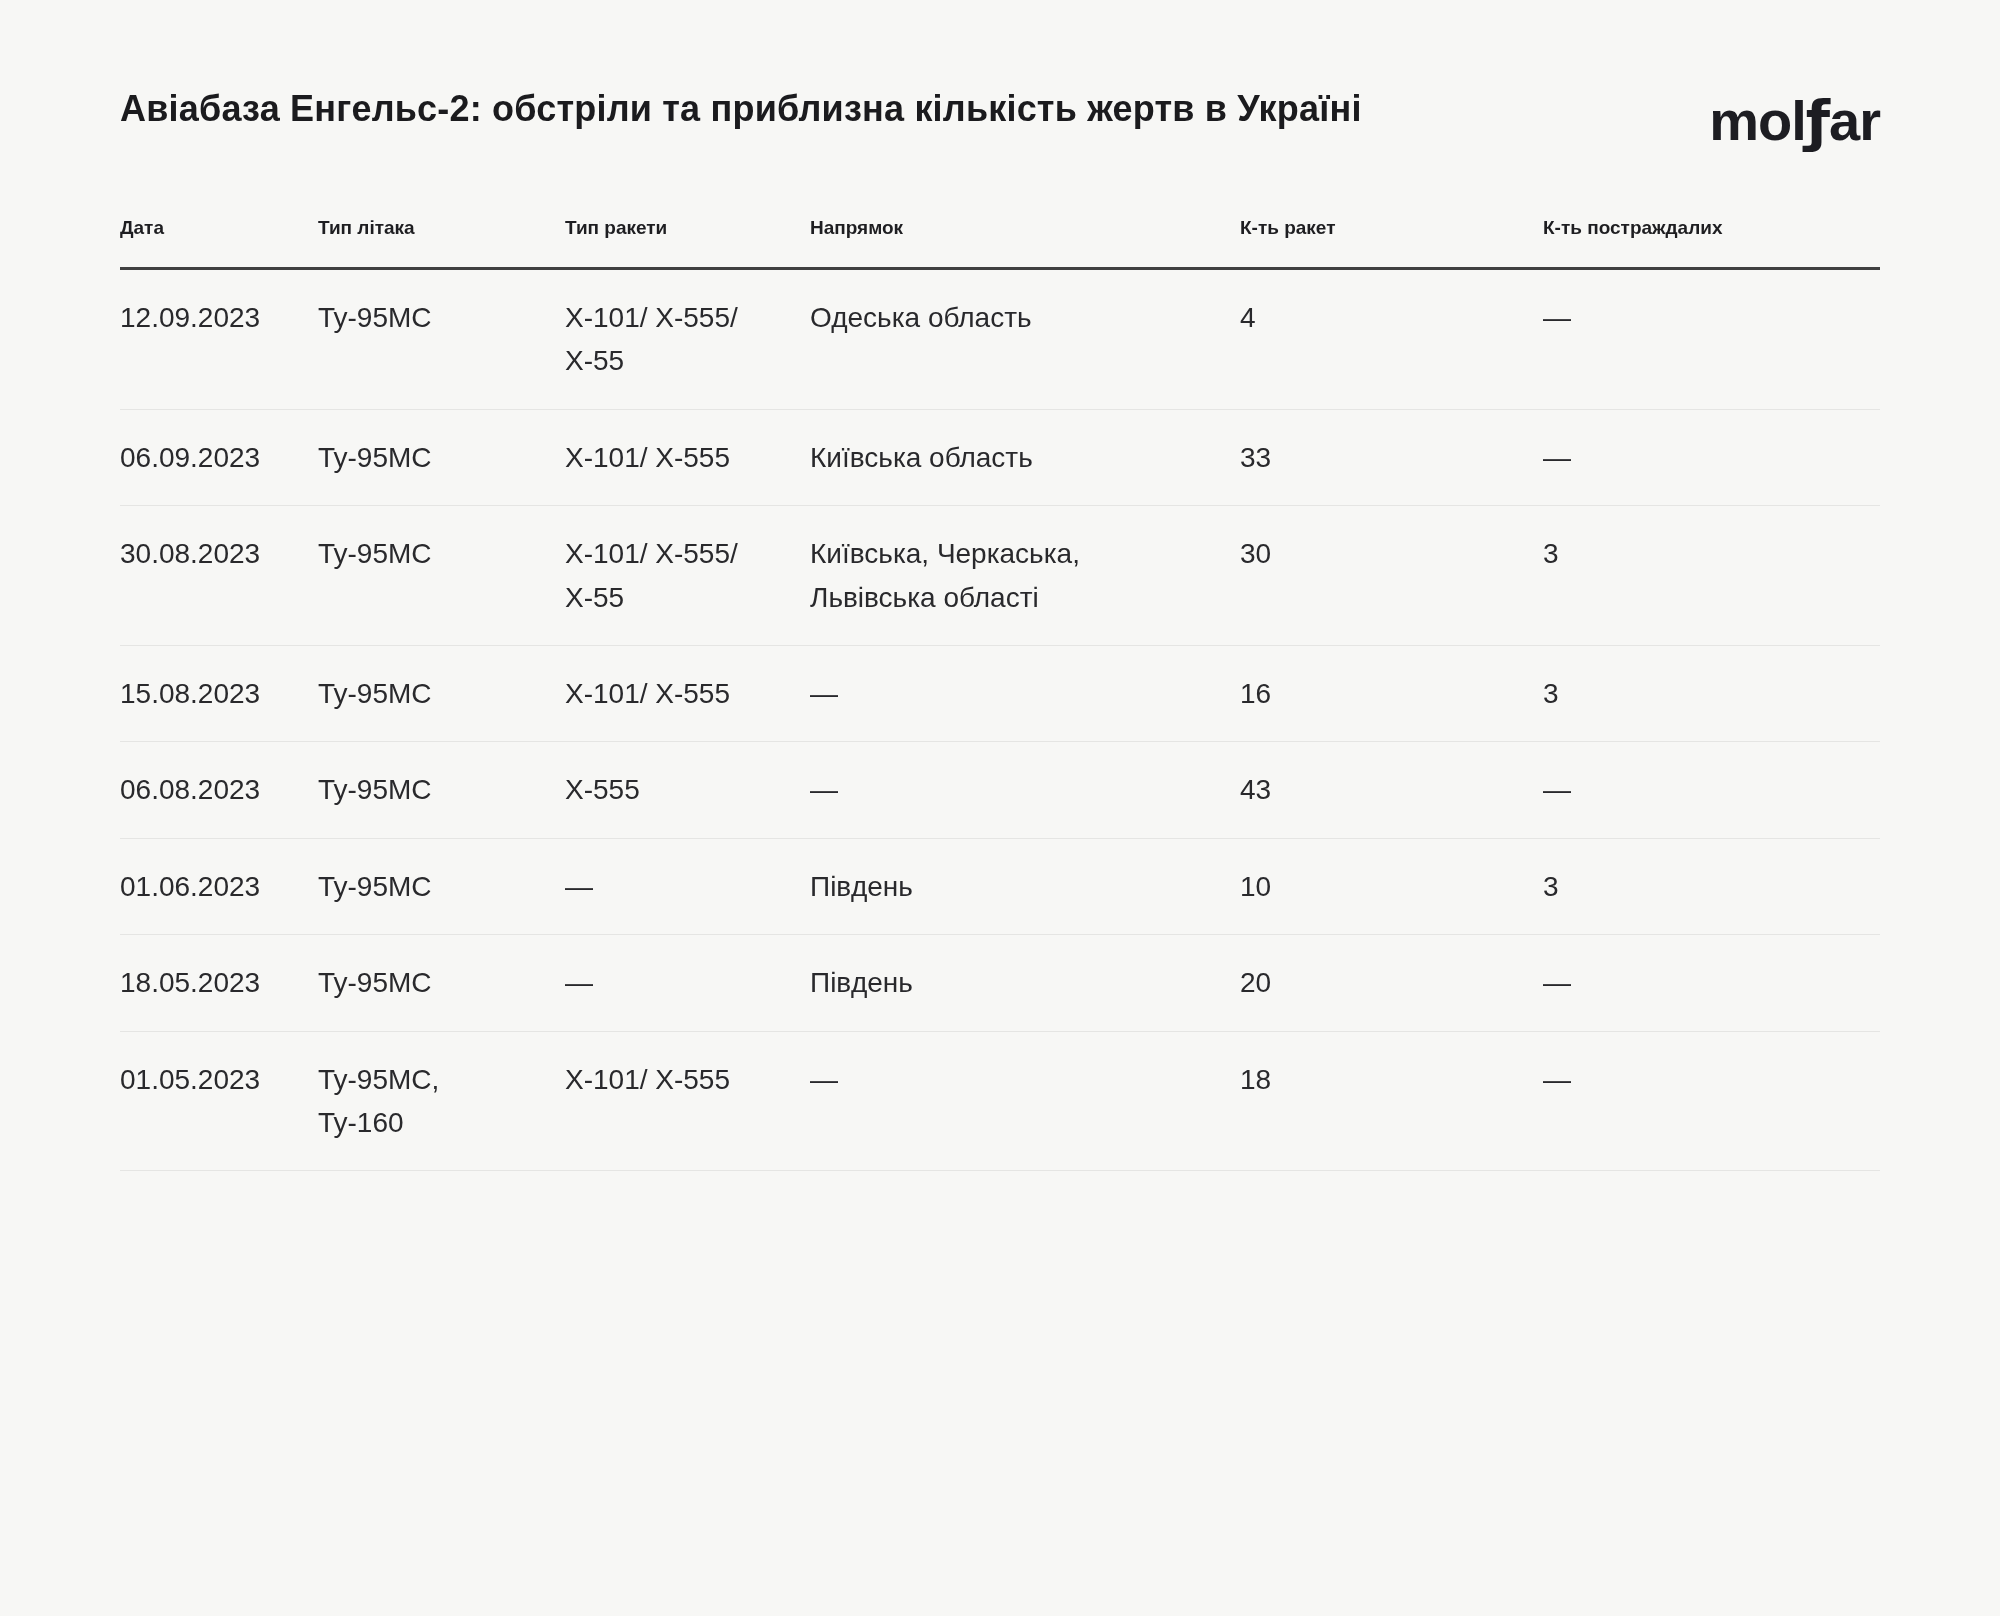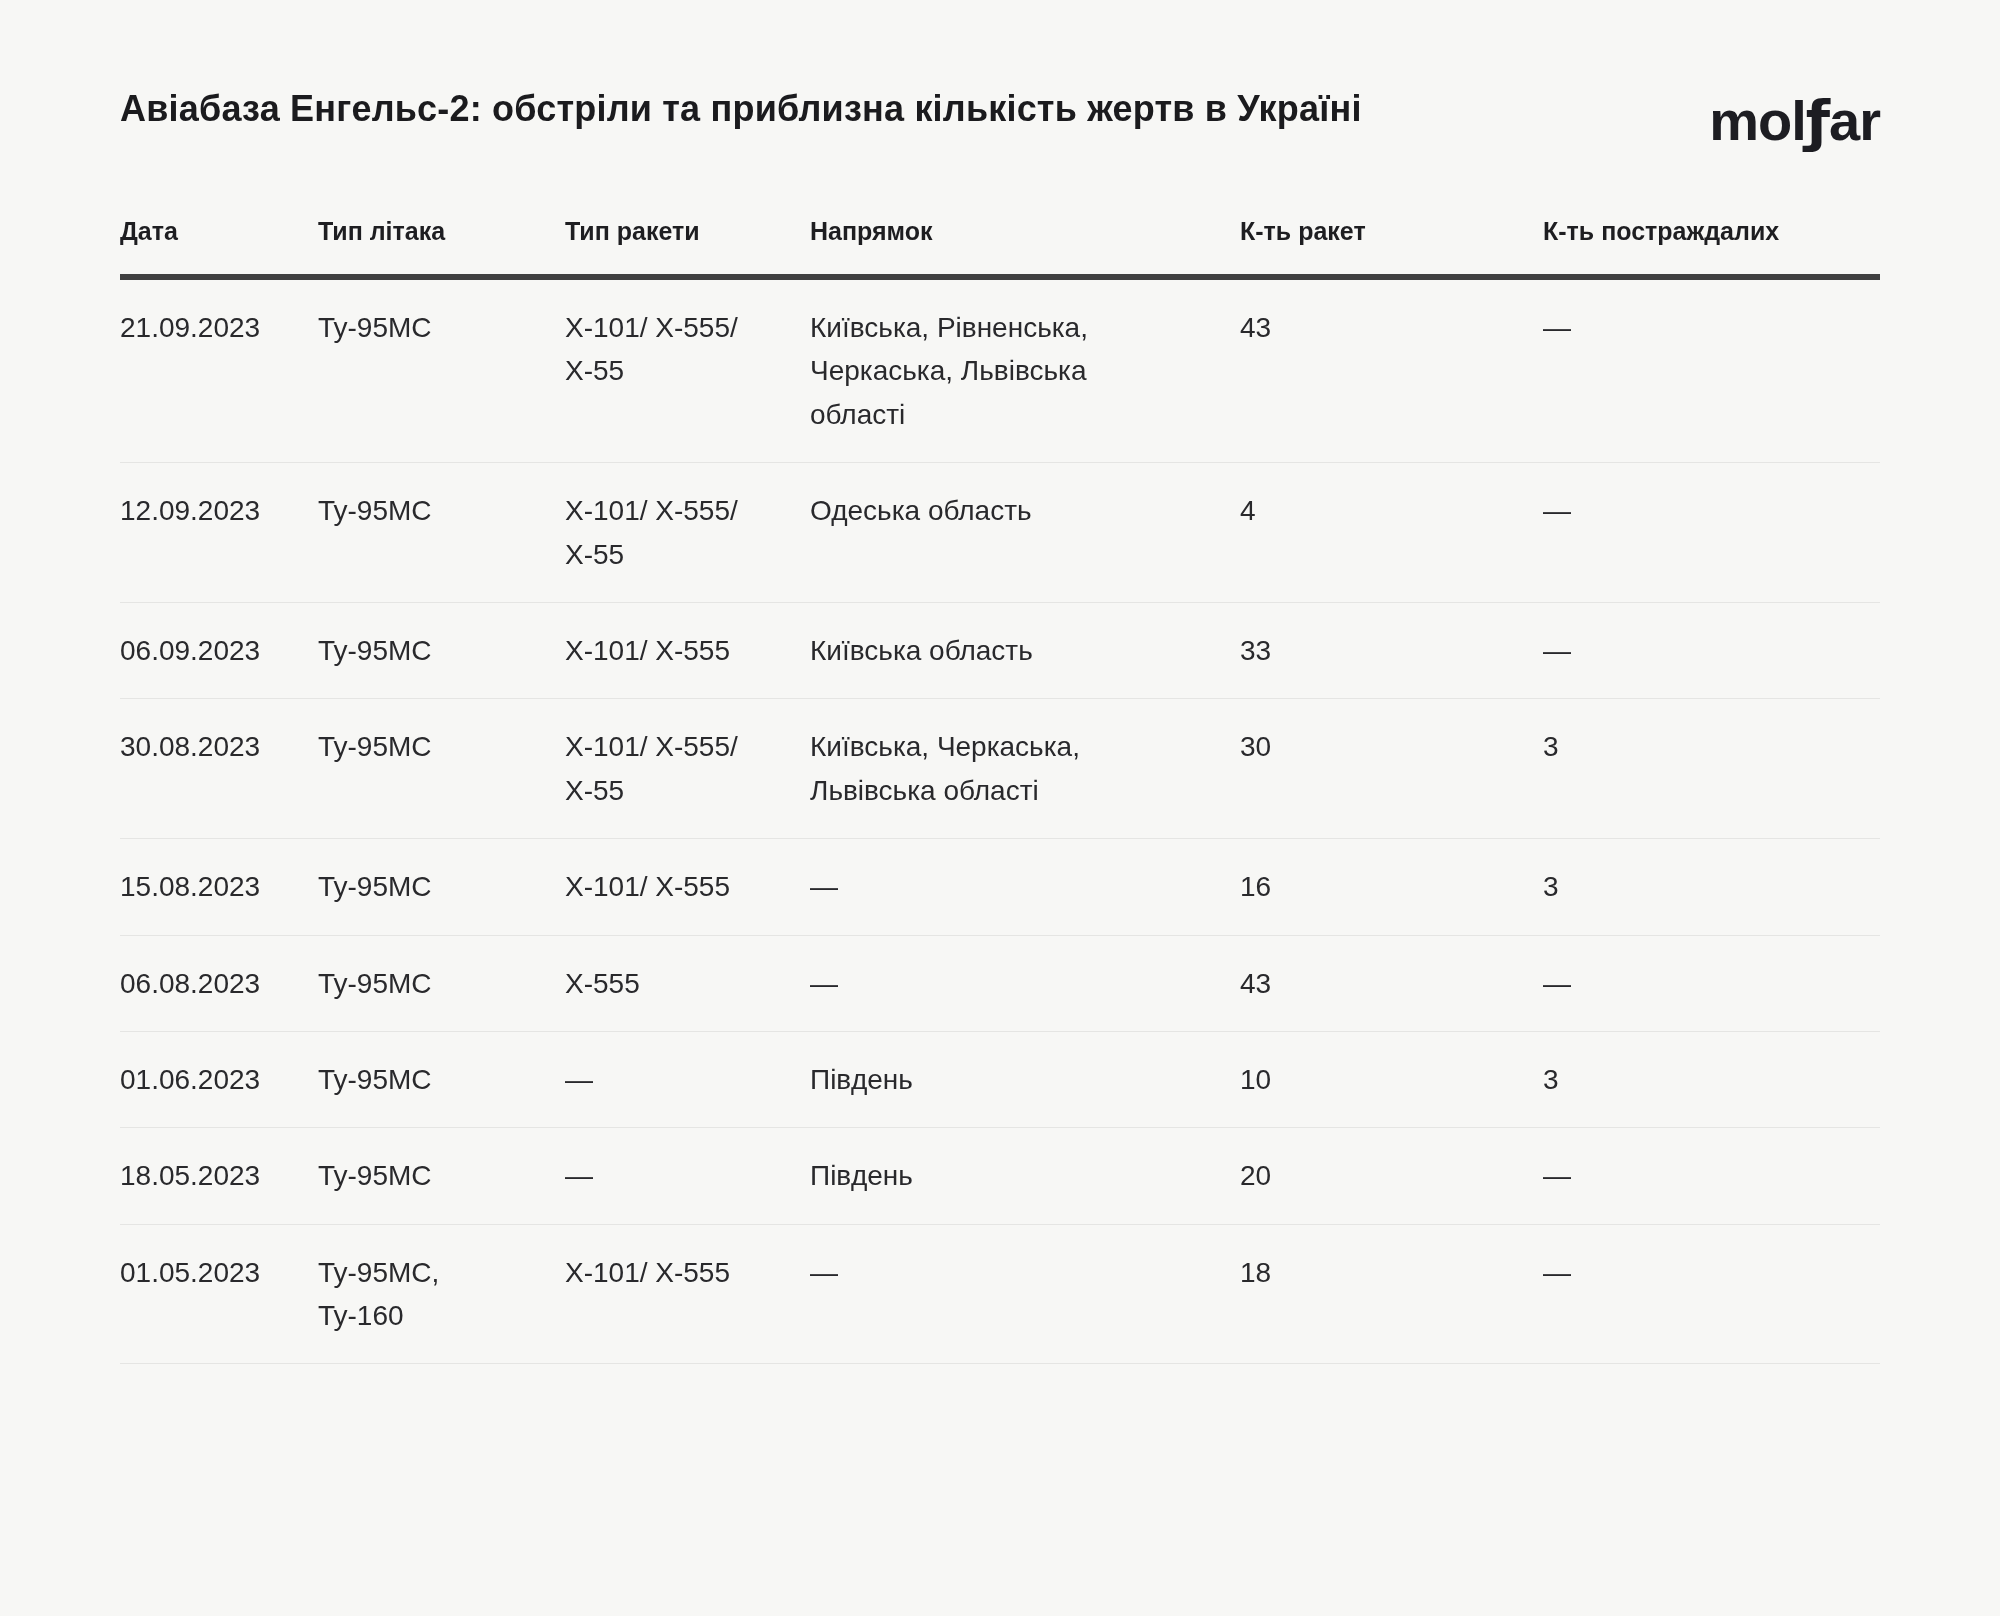--- a/index.html
+++ b/index.html
@@ -52,25 +52,25 @@
   }
   col.w-date       { width: 198px; }
   col.w-aircraft   { width: 247px; }
   col.w-missile    { width: 245px; }
   col.w-direction  { width: 430px; }
   col.w-missiles   { width: 303px; }
   col.w-casualties { width: 337px; }
   th {
     text-align: left;
     vertical-align: bottom;
-    font-size: 25px;
+    font-size: 19px;
     font-weight: 700;
     color: #1e1e21;
     padding: 0 30px 28px 0;
-    border-bottom: 6px solid #404040;
+    border-bottom: 3px solid #404040;
     white-space: nowrap;
   }
   td {
     vertical-align: top;
     text-align: left;
     font-size: 28px;
     line-height: 1.55;
     color: #29292c;
     padding: 26px 30px 26px 0;
     border-bottom: 1px solid #e5e5e3;
@@ -103,28 +103,20 @@
         <th>Дата</th>
         <th>Тип літака</th>
         <th>Тип ракети</th>
         <th>Напрямок</th>
         <th>К-ть ракет</th>
         <th>К-ть постраждалих</th>
       </tr>
     </thead>
     <tbody>
 
-        <tr>
-          <td class="c-date">21.09.2023</td>
-          <td class="c-aircraft">Ту-95МС</td>
-          <td class="c-missile">Х-101/ Х-555/ Х-55</td>
-          <td class="c-direction">Київська, Рівненська, Черкаська, Львівська області</td>
-          <td class="c-missiles">43</td>
-          <td class="c-casualties">—</td>
-        </tr>
 
         <tr>
           <td class="c-date">12.09.2023</td>
           <td class="c-aircraft">Ту-95МС</td>
           <td class="c-missile">Х-101/ Х-555/ Х-55</td>
           <td class="c-direction">Одеська область</td>
           <td class="c-missiles">4</td>
           <td class="c-casualties">—</td>
         </tr>
 

